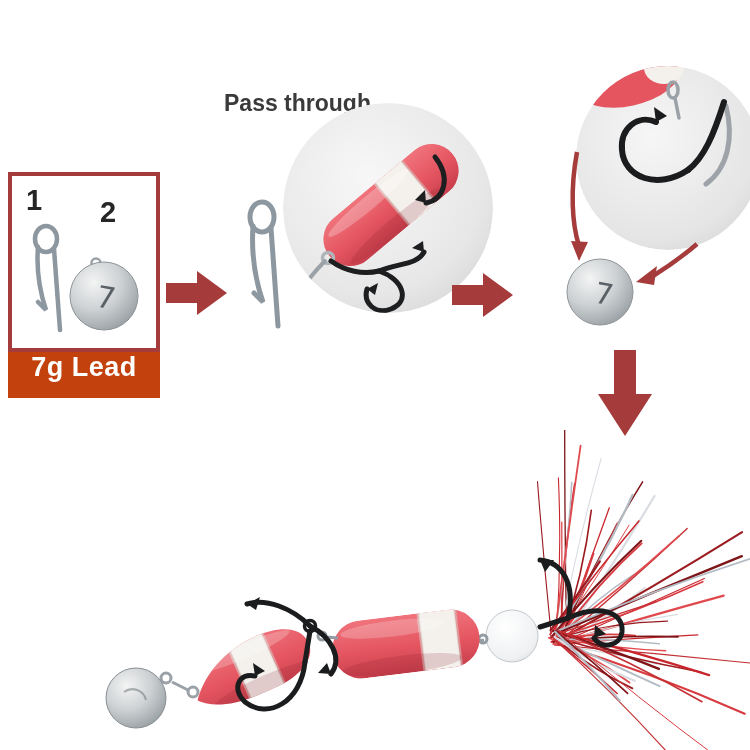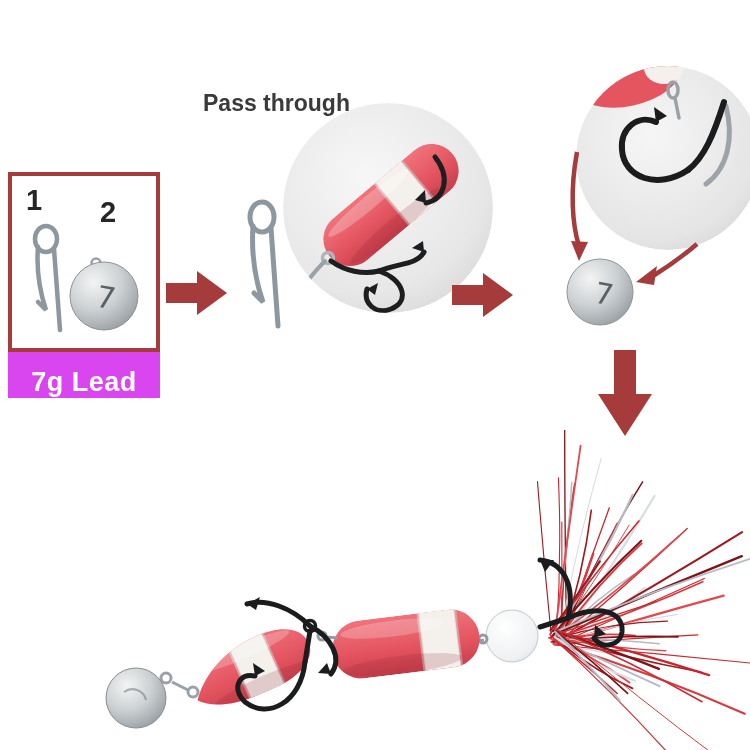--- a/index.html
+++ b/index.html
@@ -3,22 +3,22 @@
 <meta charset="utf-8">
 <style>
   *{box-sizing:border-box;margin:0;padding:0}
   html,body{width:750px;height:750px;background:#fff;overflow:hidden;
     font-family:"Liberation Sans",sans-serif}
   .canvas{position:relative;width:750px;height:750px;background:#fff}
   .abs{position:absolute}
   .step-label{position:absolute;font-weight:bold;color:#3a3a3a;font-size:23px;line-height:27px}
   .kit{position:absolute;left:8px;top:172px;width:152px;height:180px;border:4px solid #a53b3b;background:#fff}
   .kit-num{position:absolute;font-weight:bold;color:#262626;font-size:29px}
-  .banner{position:absolute;left:8px;top:352px;width:152px;height:46px;background:#d946ef;
-    color:#fff;display:flex;align-items:flex-end;justify-content:center;
+  .banner{position:absolute;left:8px;top:352px;width:152px;height:46px;background:#c2410c;
+    color:#fff;display:flex;align-items:flex-start;justify-content:center;
     font-size:27px;font-weight:bold;letter-spacing:0.5px}
   .circle-photo{position:absolute;border-radius:50%;overflow:hidden}
   svg{display:block}
 </style>
 </head>
 <body>
 
 <div class="canvas">
 
   <div class="kit">
@@ -47,21 +47,21 @@
   </div>
 
   <div class="banner">
     <span>7g Lead</span>
   </div>
 
   <svg class="abs" style="left:166px;top:270px" width="62" height="46" viewBox="0 0 62 46">
     <polygon points="0,13 31,13 31,1 61,23 31,45 31,33 0,33" fill="#a53b3b"></polygon>
   </svg>
 
-  <div class="step-label" style="left:203px;top:90px">Pass through</div>
+  <div class="step-label" style="left:224px;top:90px">Pass through</div>
 
   <svg class="abs" style="left:238px;top:196px" width="56" height="140" viewBox="0 0 56 140">
     <g stroke="#8d979f" stroke-width="5" fill="none" stroke-linecap="round">
       <ellipse cx="24" cy="21" rx="12" ry="15"></ellipse>
       <path d="M33,32 L40,130"></path>
       <path d="M15,30 C13,60 18,86 25,106 L16,97"></path>
     </g>
   </svg>
 
   <div class="circle-photo" style="left:283px;top:103px;width:210px;height:210px">

